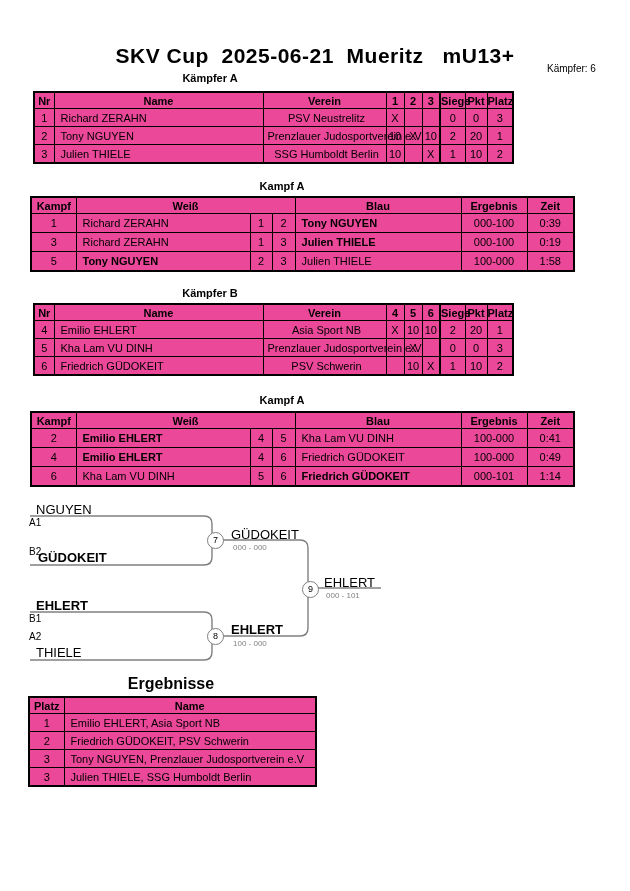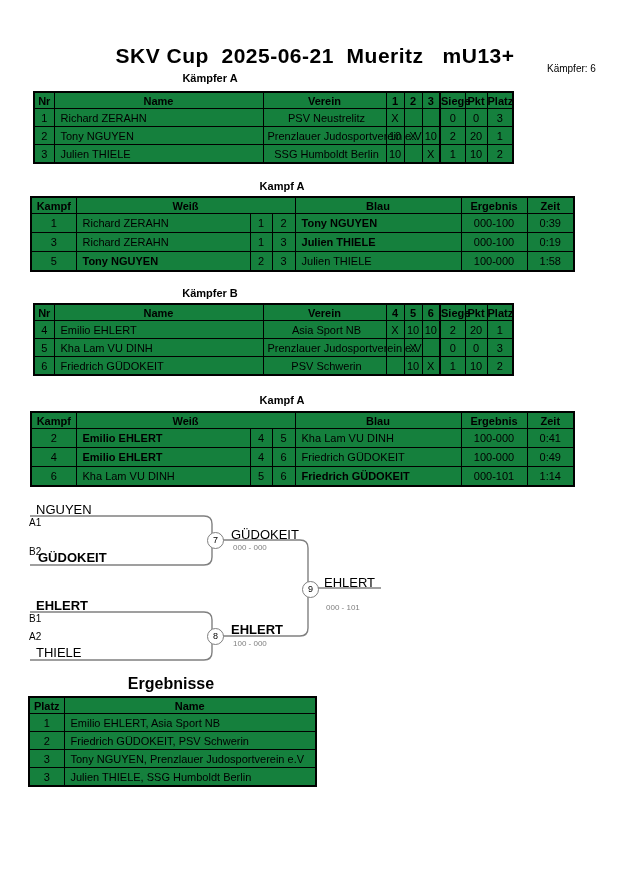--- a/index.html
+++ b/index.html
@@ -18,21 +18,21 @@
     transform:translateX(-50%);font-weight:bold;font-size:11px;white-space:nowrap;
   }
   #lbl-pool-a{left:210px;top:72px;}
   #lbl-fights-a{left:282px;top:180px;}
   #lbl-pool-b{left:210px;top:287px;}
   #lbl-fights-b{left:282px;top:394px;}
   #lbl-results{left:171px;top:675px;font-size:16px;}
 
   table{
     position:absolute;border-collapse:collapse;table-layout:fixed;
-    font-size:11px;border:2px solid #000;background:#15803d;
+    font-size:11px;border:2px solid #000;background:#ec4899;
   }
   th,td{border:1px solid #000;padding:0;}
   th{font-weight:bold;text-align:center;height:15px;font-size:11px;overflow:visible;white-space:nowrap;}
   td{height:17px;vertical-align:middle;}
   td.c{text-align:center;}
   td.l{text-align:left;padding-left:6px;}
   td.verein{text-align:center;padding-left:4px;white-space:nowrap;overflow:visible;}
   .thick{border-left:2px solid #000;}
   .bold{font-weight:bold;}
 
@@ -56,21 +56,21 @@
 
   .b-name{font-size:13px;white-space:nowrap;}
   .b-seed{font-size:10px;white-space:nowrap;}
   .b-score{font-size:8px;color:#808080;white-space:nowrap;}
   #slot-0-name{left:36px;top:502px;}  #slot-0-seed{left:29px;top:517px;}
   #slot-1-name{left:38px;top:550px;}  #slot-1-seed{left:29px;top:546px;}
   #slot-2-name{left:36px;top:598px;}  #slot-2-seed{left:29px;top:613px;}
   #slot-3-name{left:36px;top:645px;}  #slot-3-seed{left:29px;top:631px;}
   #win-7{left:231px;top:527px;} #score-7{left:233px;top:543px;}
   #win-8{left:231px;top:622px;} #score-8{left:233px;top:639px;}
-  #win-9{left:324px;top:575px;} #score-9{left:326px;top:591px;margin-top:12px;}
+  #win-9{left:324px;top:575px;} #score-9{left:326px;top:591px;}
 </style>
 </head>
 <body>
 
 <div class="abs page-title">SKV Cup  2025-06-21  Mueritz   mU13+</div>
 <div class="abs fighters-count">Kämpfer: 6</div>
 
 <div class="abs sec-label" id="lbl-pool-a">Kämpfer A</div>
 <div class="abs sec-label" id="lbl-fights-a">Kampf A</div>
 <div class="abs sec-label" id="lbl-pool-b">Kämpfer B</div>

